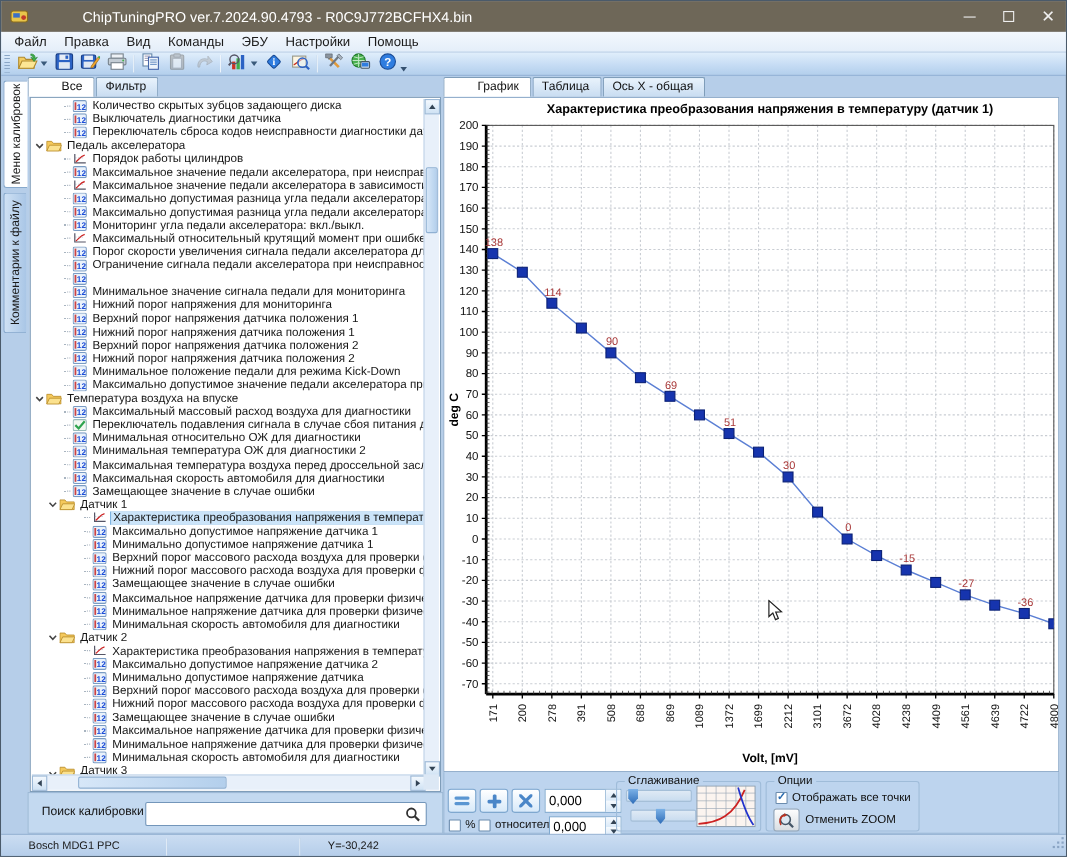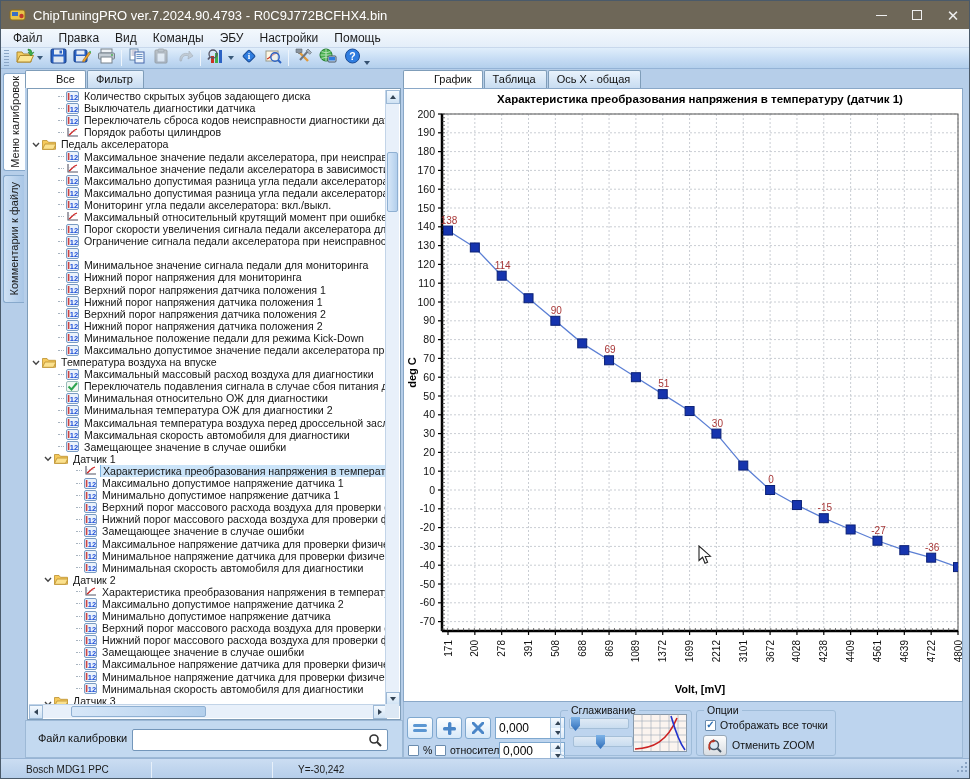--- a/index.html
+++ b/index.html
@@ -4,21 +4,21 @@
 <style>
   * { margin:0; padding:0; box-sizing:border-box; }
   html,body { background:#50565e; }
   #app {
     position:relative; width:970px; height:779px; overflow:hidden;
     font-family:"Liberation Sans", sans-serif; background:#b6cee9;
     border:1px solid #4a5a6a;
   }
   
   .titlebar { position:absolute; left:0; top:0; width:970px; height:28px;
-    background:#6e6758; color:#fff; display:flex; align-items:center; }
+    background:#6e6758; color:#fff; display:flex; align-items:center;gap:42px; }
   .app-icon { width:18px; height:16px; margin:0 6px 0 8px; display:inline-block; }
   .title-text { font-size:13px; color:#fff; }
   .win-btns { position:absolute; right:0; top:0; height:28px; display:flex; }
   .win-btn { width:36px; height:28px; display:flex; align-items:center; justify-content:center; cursor:default; }
   .glyph-min { width:11px; height:1px; background:#efefef; display:block; }
   .glyph-max { width:10px; height:10px; border:1px solid #efefef; display:block; }
   .glyph-close { color:#efefef; font-size:15px; line-height:15px; }
   
   .menubar { position:absolute; left:0; top:28px; width:970px; height:19px;
     background:linear-gradient(#f3f8fd,#e4eef9); border-bottom:1px solid #c8d8ec;
@@ -306,49 +306,49 @@
             <span class="stub"></span>
             <span class="tree-ico">
               <svg width="13" height="11" viewBox="0 0 13 11">
                 <rect x="0.5" y="0.5" width="12" height="10" rx="1.5" fill="#eaf2fb" stroke="#7a9cc4"></rect>
                 <rect x="1.8" y="2" width="1.6" height="7" fill="#c44"></rect>
                 <text x="8" y="8.6" text-anchor="middle" font-size="7.5" font-weight="bold" fill="#1d4ed8">12</text>
               </svg>
             </span>
             <span class="lbl">Переключатель сброса кодов неисправности диагностики датчика</span>
           </div>
-          <div class="tree-row" style="padding-left: 30px;">
-            <span class="stub"></span>
-            <span class="tree-ico">
-              <svg width="13" height="11" viewBox="0 0 13 11">
-                <path d="M2,1 V9 H12" fill="none" stroke="#556" stroke-width="1.1"></path>
-                <path d="M3,8 C5,7 7,3 11,2" fill="none" stroke="#cc2222" stroke-width="1.2"></path>
-                <line x1="2" y1="4.5" x2="11" y2="4.5" stroke="#99a" stroke-width="0.5" stroke-dasharray="1.5,1.5"></line>
-              </svg>
-            </span>
-            <span class="lbl">Порядок работы цилиндров</span>
-          </div>
           <div class="tree-row" style="padding-left: 4px;">
             <span class="chev">
               <svg width="8" height="7" viewBox="0 0 8 7">
                 <path d="M1,2 L4,5.2 L7,2" fill="none" stroke="#444" stroke-width="1.4"></path>
               </svg>
             </span>
             <span class="tree-ico">
               <svg width="14" height="11" viewBox="0 0 14 11">
                 <path d="M0.5,1.5 h4.5 l1.5,1.8 H13.5 v7 H0.5 z" fill="#f5c95c" stroke="#bb8f2e" stroke-width="0.8"></path>
                 <path d="M0.5,10.3 L3,5 H14 L11.5,10.3 Z" fill="#fbe18e" stroke="#bb8f2e" stroke-width="0.8"></path>
               </svg>
             </span>
             <span class="lbl">Педаль акселератора</span>
           </div>
           <div class="tree-row" style="padding-left: 30px;">
             <span class="stub"></span>
             <span class="tree-ico">
               <svg width="13" height="11" viewBox="0 0 13 11">
+                <path d="M2,1 V9 H12" fill="none" stroke="#556" stroke-width="1.1"></path>
+                <path d="M3,8 C5,7 7,3 11,2" fill="none" stroke="#cc2222" stroke-width="1.2"></path>
+                <line x1="2" y1="4.5" x2="11" y2="4.5" stroke="#99a" stroke-width="0.5" stroke-dasharray="1.5,1.5"></line>
+              </svg>
+            </span>
+            <span class="lbl">Порядок работы цилиндров</span>
+          </div>
+          <div class="tree-row" style="padding-left: 30px;">
+            <span class="stub"></span>
+            <span class="tree-ico">
+              <svg width="13" height="11" viewBox="0 0 13 11">
                 <rect x="0.5" y="0.5" width="12" height="10" rx="1.5" fill="#eaf2fb" stroke="#7a9cc4"></rect>
                 <rect x="1.8" y="2" width="1.6" height="7" fill="#c44"></rect>
                 <text x="8" y="8.6" text-anchor="middle" font-size="7.5" font-weight="bold" fill="#1d4ed8">12</text>
               </svg>
             </span>
             <span class="lbl">Максимальное значение педали акселератора, при неисправности сигнала т</span>
           </div>
           <div class="tree-row" style="padding-left: 30px;">
             <span class="stub"></span>
             <span class="tree-ico">
@@ -869,21 +869,21 @@
             <i class="arr left"></i>
           </div>
         <div class="sb-thumb" style="left:42px;width:135px;"></div>
         <div class="sb-btn" style="right:0;top:0;">
             <i class="arr right"></i>
           </div>
       </div>
       <div class="sb-corner"></div>
     </div>
     <div class="search-row">
-      <span class="search-label">Файл калибровки</span>
+      <span class="search-label">Поиск калибровки</span>
       <div class="search-box">
         <input value="" style="">
         <span class="search-mag">
           <svg width="15" height="15" viewBox="0 0 15 15">
               <circle cx="6" cy="6" r="4" fill="none" stroke="#333" stroke-width="1.6"></circle>
               <line x1="9" y1="9" x2="13" y2="13" stroke="#333" stroke-width="2"></line>
             </svg>
         </span>
       </div>
     </div>

